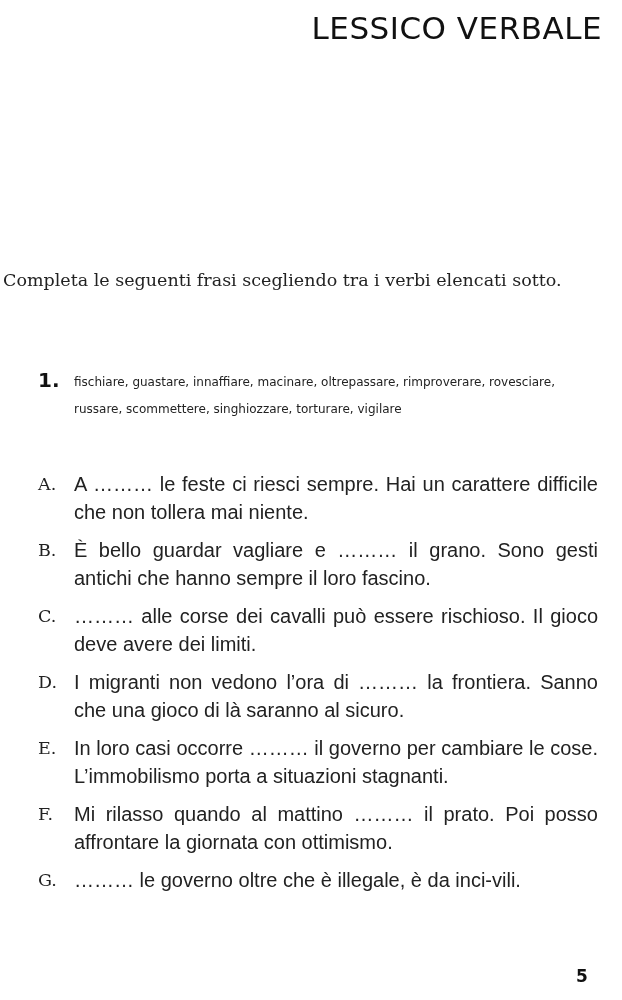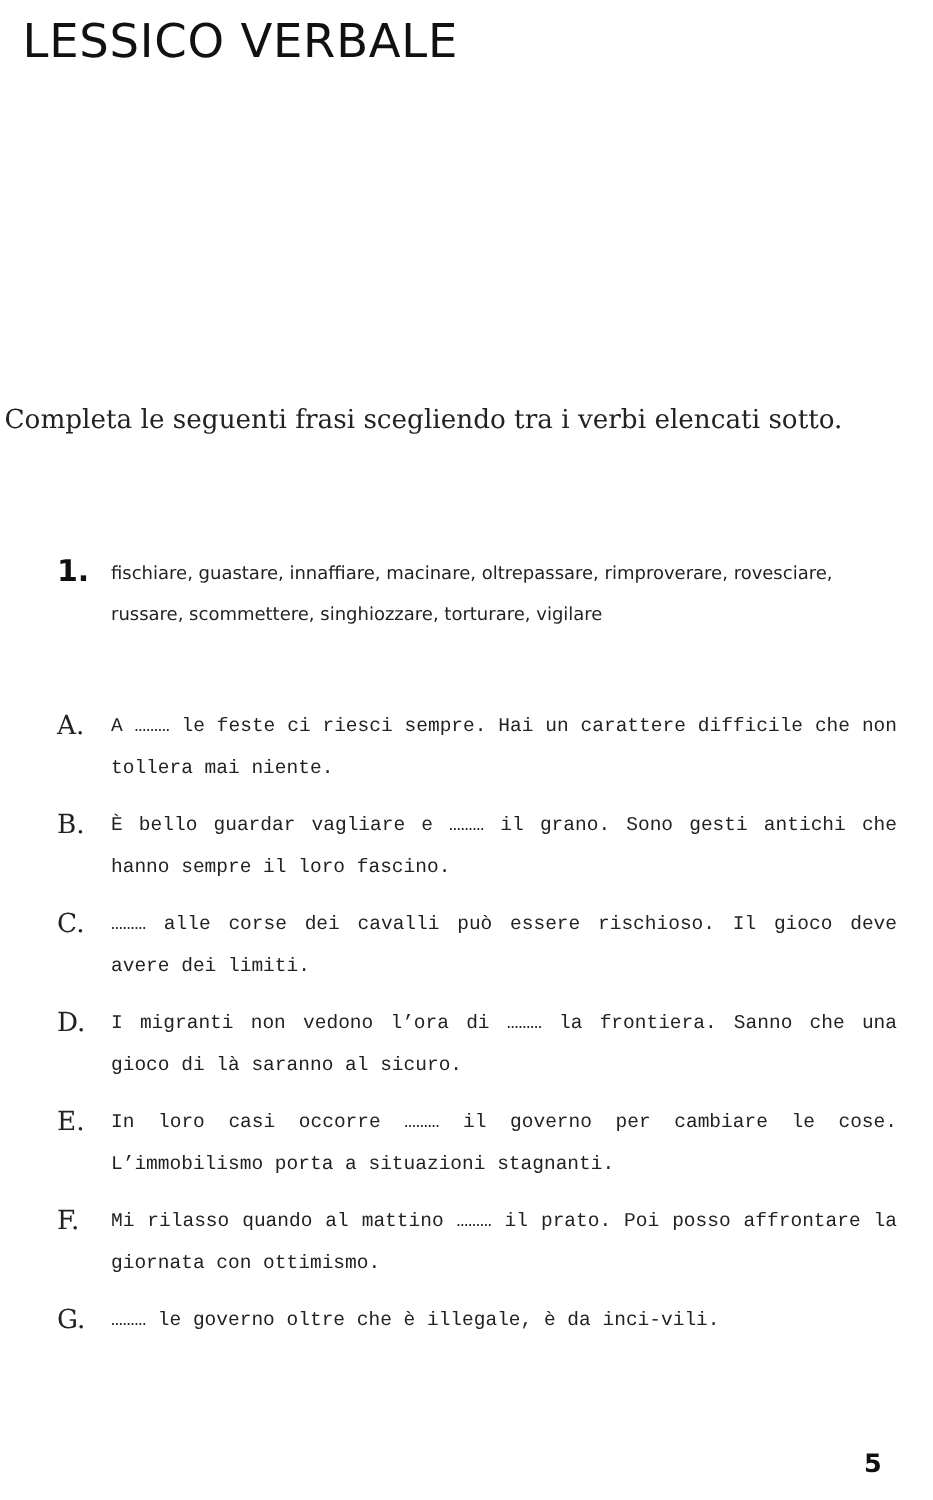--- a/index.html
+++ b/index.html
@@ -1,21 +1,21 @@
 <!DOCTYPE html>
 <html><head>
   <meta charset="utf-8">
   <style>
     html, body { margin: 0; padding: 0; }
     body {
       width: 622px; height: 1000px; background: #ffffff; position: relative;
       overflow: hidden; color: #1a1a1a;
     }
     .title {
-      position: absolute; top: 10px; left: 15px; width: 602px; text-align: left;
+      position: absolute; top: 10px; left: 0; width: 602px; text-align: right;
       font-family: "DejaVu Sans", sans-serif; font-size: 31px; letter-spacing: 0.5px;
       color: #111; font-weight: normal;
     }
     .intro {
       position: absolute; top: 266px; left: 3px; width: 590px;
       font-family: "DejaVu Serif", serif; font-size: 17.5px; line-height: 28px; color: #222;
     }
     .exercise {
       position: absolute; top: 368px; left: 38px; width: 560px;
     }
@@ -30,21 +30,21 @@
     .items {
       position: absolute; top: 470px; left: 38px; width: 560px;
     }
     .item { position: relative; margin-bottom: 10px; }
     .item-label {
       position: absolute; left: 0; top: 0;
       font-family: "DejaVu Serif", serif; font-size: 17.5px; line-height: 28px; color: #222;
     }
     .item-text {
       margin-left: 36px;
-      font-family: Liberation Mono, monospace; font-size: 13px; line-height: 28px; color: #222;
+      font-family: Liberation Sans, sans-serif; font-size: 20px; line-height: 28px; color: #222;
       text-align: justify;
     }
     .page-number {
       position: absolute; top: 966px; left: 576px;
       font-family: "DejaVu Sans", sans-serif; font-weight: bold; font-size: 17px; color: #111;
     }
   </style>
 </head>
 <body>
 

